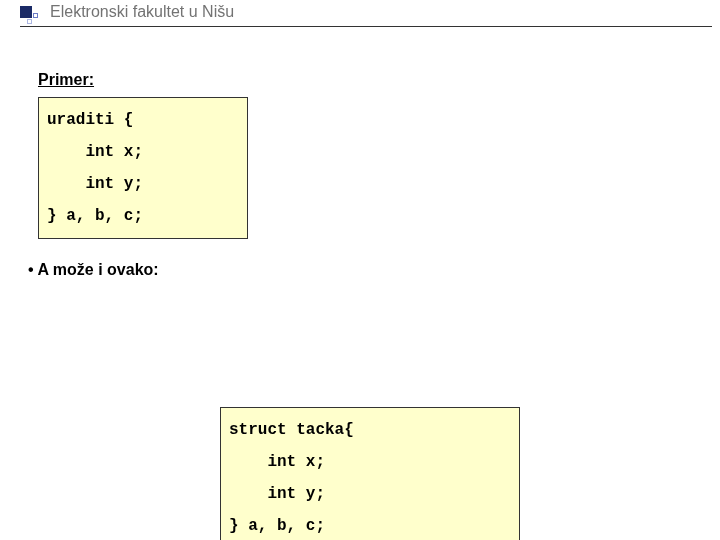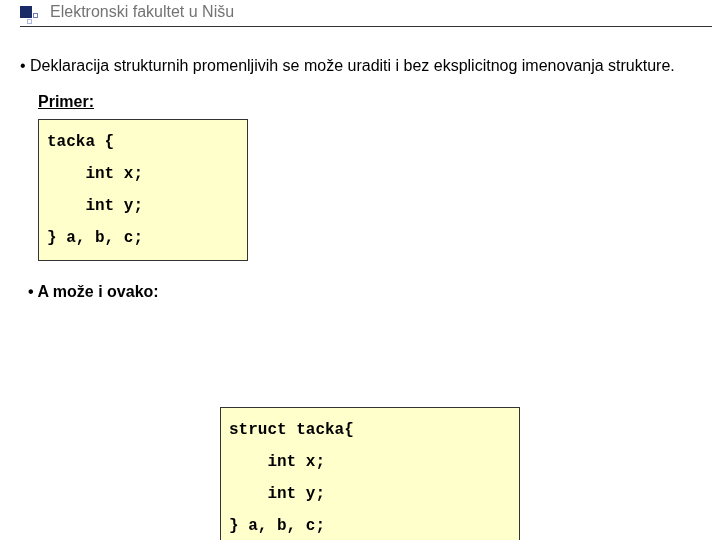--- a/index.html
+++ b/index.html
@@ -104,25 +104,24 @@
   <div class="header-bullets">
     <div class="sq big"></div>
     <div class="sq mid"></div>
     <div class="sq sm"></div>
   </div>
   <div class="header-left">Elektronski fakultet u Nišu</div>
   <div class="rule"></div>
 </div>
 
 <div class="content">
-  <div class="para">• Deklaracija strukturnih promenljivih se može uraditi i bez eksplicitnog imenovanja strukture.</div>
 
   <div class="primer-label">Primer:</div>
 
-  <div class="codebox codebox1">tacka {
+  <div class="codebox codebox1">uraditi {
     int x;
     int y;
 } a, b, c;</div>
 
   <div class="sub-label">• A može i ovako:</div>
 
   <div class="codebox codebox2">struct tacka{
     int x;
     int y;
 } a, b, c;</div>

